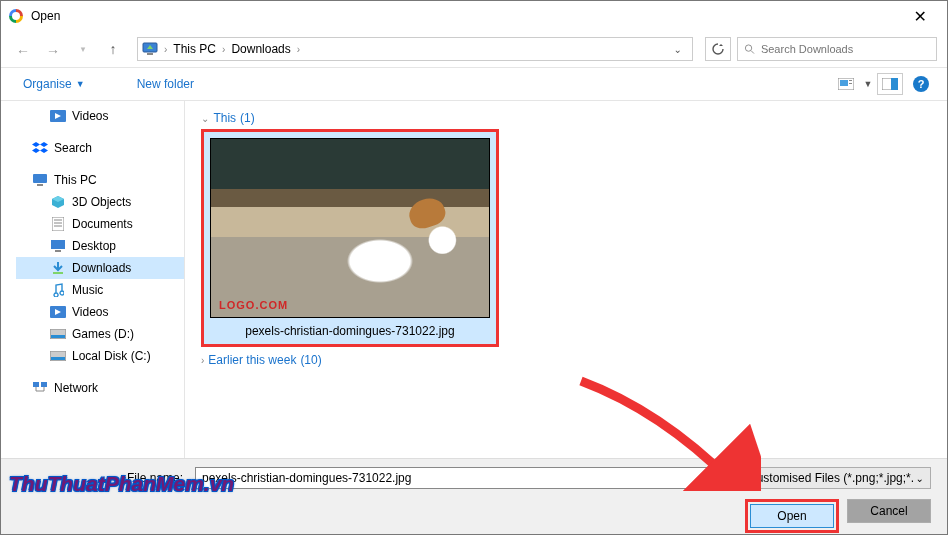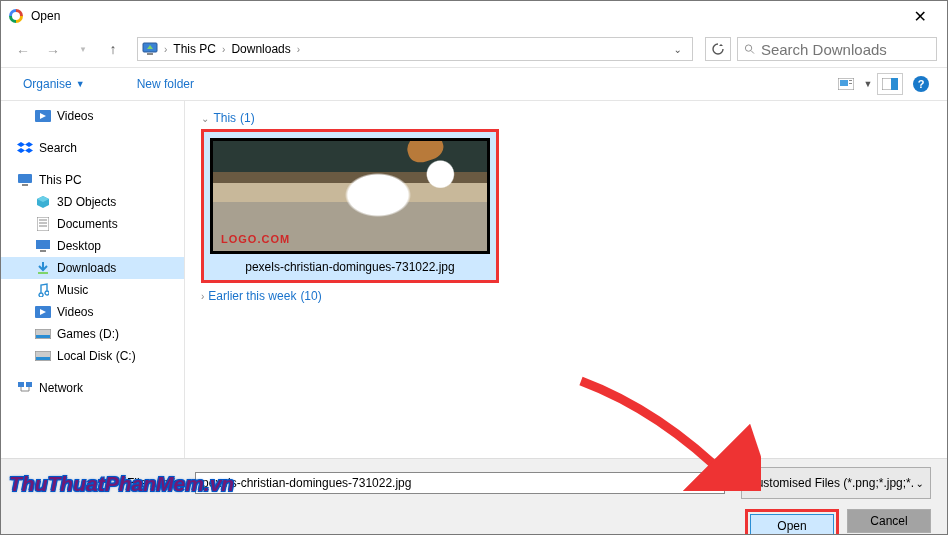--- a/index.html
+++ b/index.html
@@ -16,60 +16,60 @@
 .navbar { height: 36px; display: flex; align-items: center; padding: 0 10px; gap: 6px; }
 .nav-btn { width: 24px; height: 24px; display: flex; align-items: center; justify-content: center; color: #999; font-size: 14px; }
 .nav-btn.enabled { color: #555; }
 .breadcrumbs { flex: 1; height: 24px; border: 1px solid #ccc; display: flex; align-items: center; padding: 0 4px; gap: 2px; margin: 0 6px; }
 .bc-icon { width: 16px; height: 16px; margin-right: 2px; display:inline-flex; align-items:center; justify-content:center; }
 .bc-item { font-size: 12px; color: #000; padding: 0 2px; }
 .bc-sep { color: #888; font-size: 10px; padding: 0 2px; }
 .bc-expand { margin-left: auto; color: #555; font-size: 10px; padding: 0 6px; }
 .refresh-btn { width: 26px; height: 24px; border: 1px solid #ccc; display:flex; align-items:center; justify-content:center; }
 .searchbox { width: 200px; height: 24px; border: 1px solid #ccc; display: flex; align-items: center; padding: 0 6px; gap: 6px; }
-.searchbox input { border: none; outline: none; font-size: 15px; width: 100%; color: #666; }
+.searchbox input { border: none; outline: none; font-size: 11px; width: 100%; color: #666; }
 
 
 .toolbar { height: 34px; border-top: 1px solid #e5e5e5; border-bottom: 1px solid #e5e5e5; display: flex; align-items: center; padding: 0 18px; }
 .toolbar .tb-link { color: #1a73cc; font-size: 12px; padding: 4px 4px; display:inline-flex; align-items:center; gap:4px; }
 .toolbar .tb-link .caret { font-size: 9px; }
 .toolbar .spacer { flex: 1; }
 .toolbar .tb-icon { width: 26px; height: 22px; display: flex; align-items: center; justify-content: center; margin-left: 2px; border:1px solid transparent; }
 .toolbar .tb-icon.boxed { border-color:#ccc; }
 .toolbar .help { color:#fff; background:#1979ca; border-radius:50%; width:16px; height:16px; font-size:11px; font-weight:bold; display:flex; align-items:center; justify-content:center; margin-left:10px; }
 
 
 .body { display: flex; height: 360px; }
-.sidebar { width: 184px; border-right: 1px solid #e5e5e5; padding: 4px 0 4px 0; overflow: hidden; }
+.sidebar { width: 184px; border-right: 1px solid #e5e5e5; padding: 4px 0 4px 15px; overflow: hidden; }
 .tree-item { height: 22px; display: flex; align-items: center; padding-left: 16px; gap: 6px; font-size: 12px; color: #000; cursor: pointer; }
 .tree-item.child { padding-left: 34px; }
 .tree-item.selected { background: #cde8ff; }
 .tree-icon { width: 16px; height: 14px; display: inline-flex; align-items: center; justify-content: center; }
 
 .content { flex: 1; padding: 6px 10px; overflow: hidden; }
 .group-header { display: flex; align-items: center; gap: 4px; font-size: 12px; color: #1a73cc; margin: 4px 0 4px 6px; }
 .group-header .chev { font-size: 10px; color: #888; }
 
 .thumb-wrap { border: 3px solid #e33; width: 298px; margin-left: 6px; }
 .thumb-sel { background: #cde8ff; padding: 6px; }
-.thumb-img { width: 100%; height: 116px; border: 3px solid #000000; position: relative; overflow:hidden; }
+.thumb-img { width: 100%; height: 180px; border: 1px solid #000000; position: relative; overflow:hidden; }
 .thumb-img .bg { position:absolute; inset:0; background: linear-gradient(180deg, #2a3a36 0 28%, #6a5a42 28% 38%, #c8b89a 38% 55%, #a8a090 55% 100%); }
 .thumb-img .dog { position:absolute; right:18px; bottom:24px; width:130px; height:80px; background: radial-gradient(ellipse 60px 40px at 30% 60%, #fff 0 50%, transparent 55%), radial-gradient(circle 26px at 78% 34%, #fff 0 50%, transparent 55%); }
 .thumb-img .ear { position:absolute; right:44px; bottom:90px; width:36px; height:28px; background:#b87a3a; border-radius: 50% 50% 40% 40%; transform: rotate(-18deg); }
 .thumb-img .wm { position:absolute; left:8px; bottom:6px; color:#d02828; font-weight:bold; font-size:11px; letter-spacing:1px; }
 .thumb-caption { text-align:center; font-size:12px; color:#000; padding: 6px 2px 0; }
 
 
 .footer { position:absolute; left:0; right:0; bottom:0; height: 76px; background:#f0f0f0; border-top:1px solid #ddd; padding: 8px 16px 10px; }
 .fn-row { display:flex; align-items:center; gap:8px; }
 .fn-label { width: 170px; text-align:right; font-size:12px; padding-right:4px; }
 .fn-input { flex:1; height:22px; border:1px solid #888; background:#fff; display:flex; align-items:center; padding:0 6px; }
 .fn-input input { border:none; outline:none; width:100%; font-size:12px; }
 .fn-input .dd { font-size:10px; color:#555; }
-.filter-select { width:190px; height:32px; border:1px solid #adadad; background:#e9e9e9; display:flex; align-items:center; justify-content:space-between; padding:0 6px; font-size:12px; margin-left:8px; }
+.filter-select { width:190px; height:22px; border:1px solid #adadad; background:#e9e9e9; display:flex; align-items:center; justify-content:space-between; padding:0 6px; font-size:12px; margin-left:8px; }
 .btn-row { display:flex; justify-content:flex-end; gap:8px; margin-top:10px; }
 .btn { width:84px; height:24px; border:1px solid #adadad; background:#a3a3a3; font-size:12px; display:flex; align-items:center; justify-content:center; cursor:pointer; }
 .btn.primary { background:#cde8ff; border-color:#2a8dd4; }
 .open-wrap { border:3px solid #e33; padding:2px; }
 
 
 .arrow { position:absolute; pointer-events:none; }
 
 
 .page-wm { position:absolute; left:8px; bottom:38px; font-size:21px; font-weight:bold; font-style:italic; color:#701a75; text-shadow: 0 0 3px #0056c7, 1px 1px 0 #0056c7, -1px -1px 0 #0056c7, 1px -1px 0 #0056c7, -1px 1px 0 #0056c7; pointer-events:none; }

